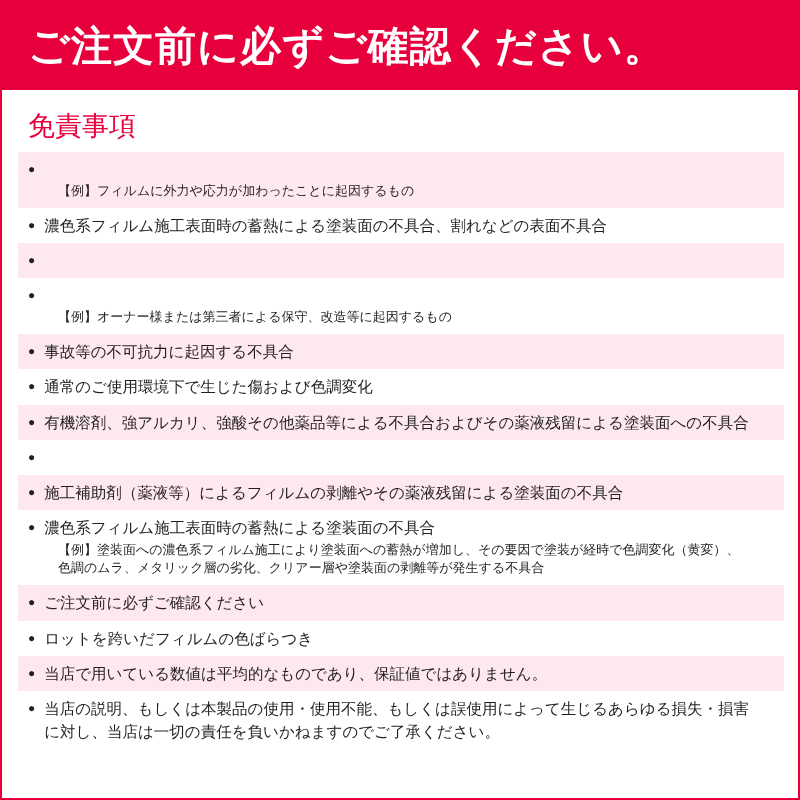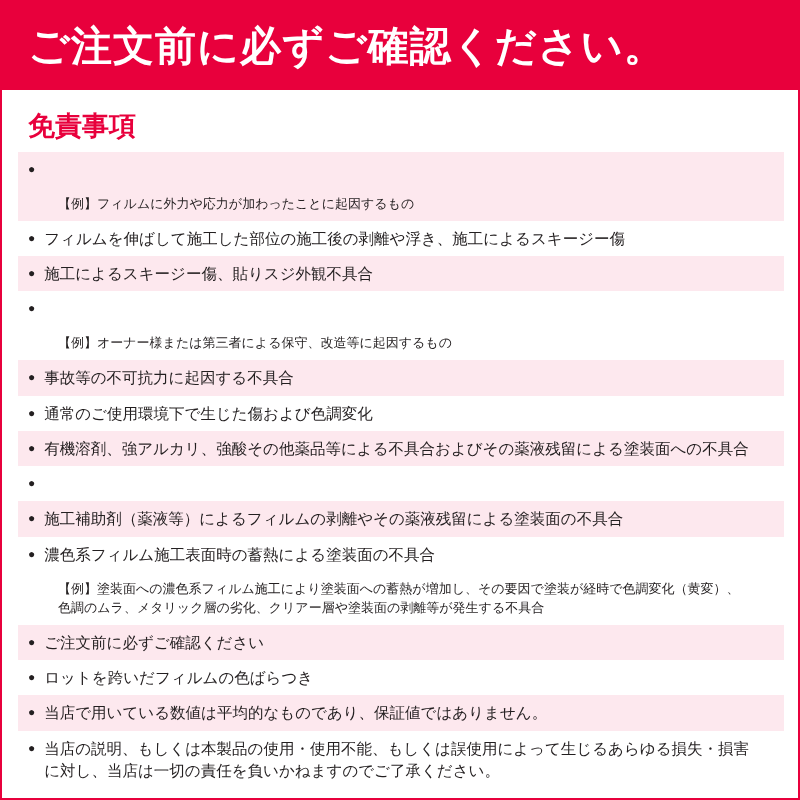--- a/index.html
+++ b/index.html
@@ -39,21 +39,21 @@
     font-size: 41px;
     font-weight: bold;
     letter-spacing: 1px;
     line-height: 1;
     white-space: nowrap;
   }
   
   .section-head {
     color: #e8003c;
     font-size: 27px;
-    font-weight: bold;
+    font-weight: normal;
     padding: 22px 0 10px 26px;
     line-height: 1.1;
   }
   
   .list {
     flex: 1;
     padding: 0 14px 0 16px;
     box-sizing: border-box;
   }
   .row {
@@ -79,21 +79,21 @@
     font-size: 15.5px;
     color: #231f20;
     line-height: 1.38;
     font-weight: normal;
   }
   .row-sub {
     font-size: 13px;
     color: #231f20;
     line-height: 1.45;
     padding-left: 30px;
-    margin-top: 15px;
+    margin-top: 2px;
   }
   .tall .row-text {
     line-height: 1.45;
   }
 </style>
 </head>
 <body>
 
 <div class="page">
 
@@ -106,27 +106,26 @@
   <div class="list">
       <div class="row shaded">
         <div class="row-main">
           <span class="bullet">●</span>
         </div>
         <div class="row-sub">【例】フィルムに外力や応力が加わったことに起因するもの</div>
       </div>
       <div class="row">
         <div class="row-main">
           <span class="bullet">●</span>
-          <div class="row-text">フィルムを伸ばして施工した部位の施工後の剥離や浮き、施工によるスキージー傷</div>
+          <div class="row-text">濃色系フィルム施工表面時の蓄熱による塗装面の不具合、割れなどの表面不具合</div>
         </div>
       </div>
       <div class="row shaded">
         <div class="row-main">
           <span class="bullet">●</span>
-          <div class="row-text">施工によるスキージー傷、貼りスジ外観不具合</div>
         </div>
       </div>
       <div class="row">
         <div class="row-main">
           <span class="bullet">●</span>
         </div>
         <div class="row-sub">【例】オーナー様または第三者による保守、改造等に起因するもの</div>
       </div>
       <div class="row shaded">
         <div class="row-main">

